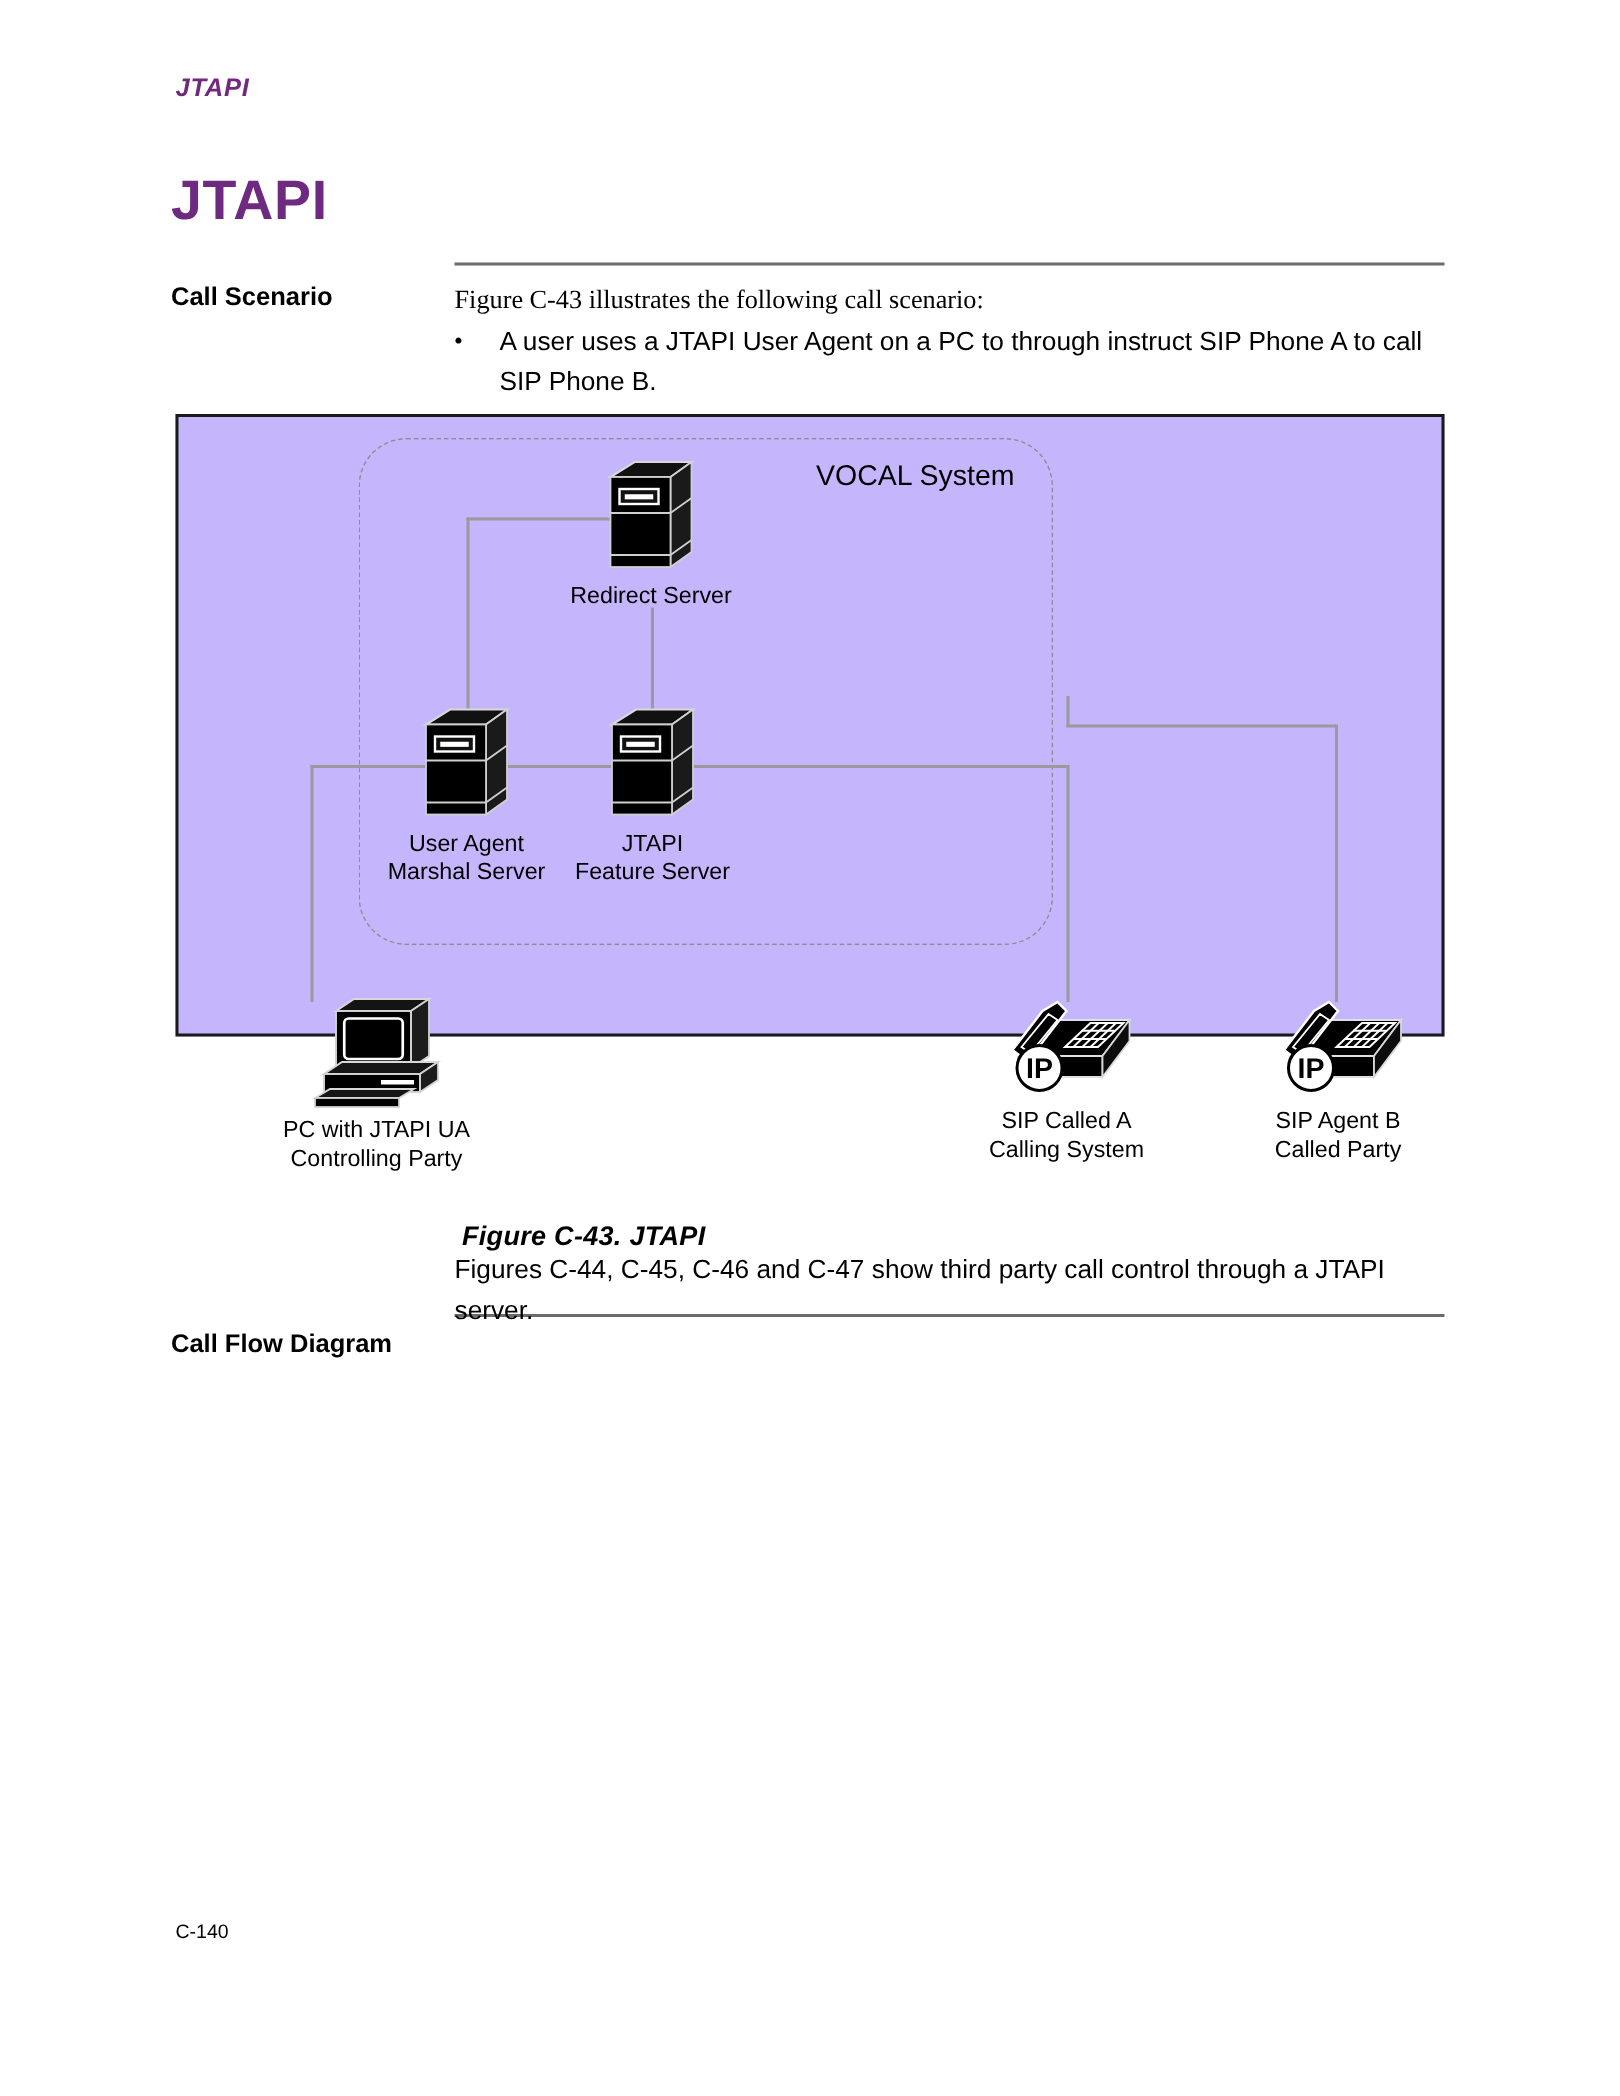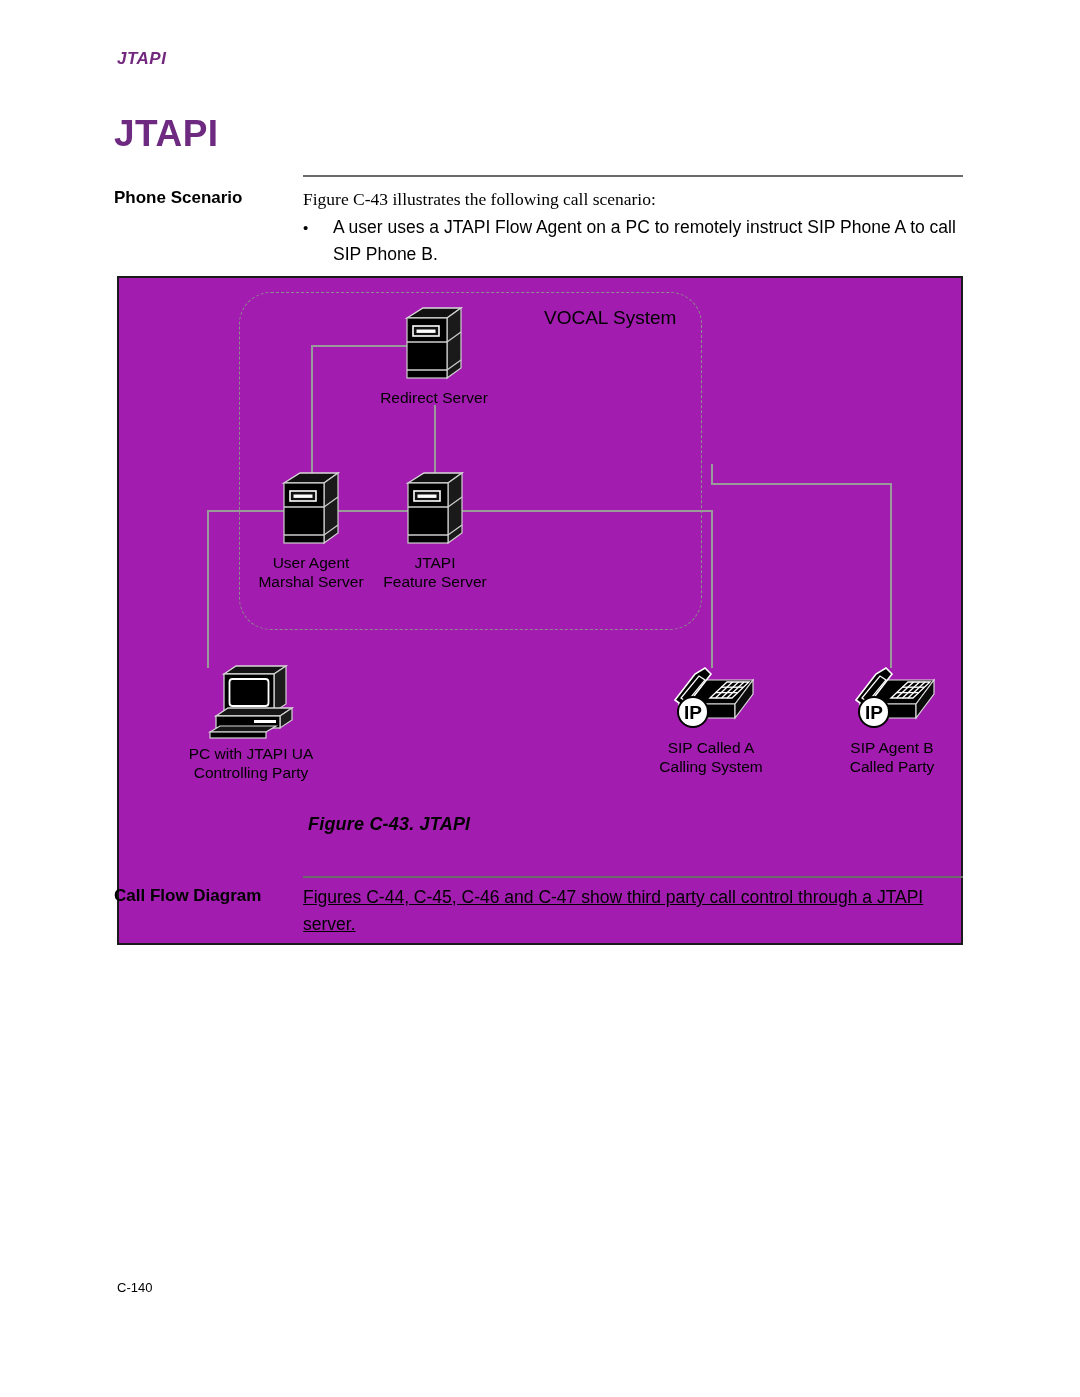--- a/index.html
+++ b/index.html
@@ -82,32 +82,32 @@
   .bullet-row { display: flex; }
   .bullet-mark {
     width: 30px;
     flex: 0 0 30px;
     text-align: left;
     font-size: 15px;
     line-height: 27px;
   }
   .bullet-text { flex: 1 1 auto; }
 
-  .flow-text { top: 884px; width: 665px; text-decoration: underline; }
+  .flow-text { top: 833px; width: 665px; }
 
   
   .figure-box {
     position: absolute;
     left: 117px;
     top: 276px;
     width: 846px;
-    height: 669px;
+    height: 415px;
     border: 2px solid #1a1a1a;
     box-sizing: border-box;
-    background: #a21caf;
+    background: #c4b5fd;
   }
 
   .figure-caption {
     position: absolute;
     left: 308px;
     top: 814px;
     font-size: 18px;
     font-weight: bold;
     font-style: italic;
     letter-spacing: 0.2px;
@@ -170,28 +170,28 @@
 </style>
 </head>
 <body>
 
 <div class="running-head">JTAPI</div>
 
 <div class="page-title">JTAPI</div>
 
 <div class="rule rule-top"></div>
 
-<div class="section-label label-call-scenario">Phone Scenario</div>
+<div class="section-label label-call-scenario">Call Scenario</div>
 
 <div class="body-text intro-line">Figure C-43 illustrates the following call scenario:</div>
 
 <div class="bullet-block">
   <div class="bullet-row">
     <span class="bullet-mark">•</span>
-    <span class="bullet-text">A user uses a JTAPI Flow Agent on a PC to remotely instruct SIP Phone A to call SIP Phone B.</span>
+    <span class="bullet-text">A user uses a JTAPI User Agent on a PC to through instruct SIP Phone A to call SIP Phone B.</span>
   </div>
 </div>
 
 <div class="figure-box">
   <div class="diagram">
 
     <div class="vocal-boundary"></div>
     <div class="vocal-label">VOCAL System</div>
 
     <div class="wire wire-v" style="left:315px; top:127px; height:106px;"></div>

